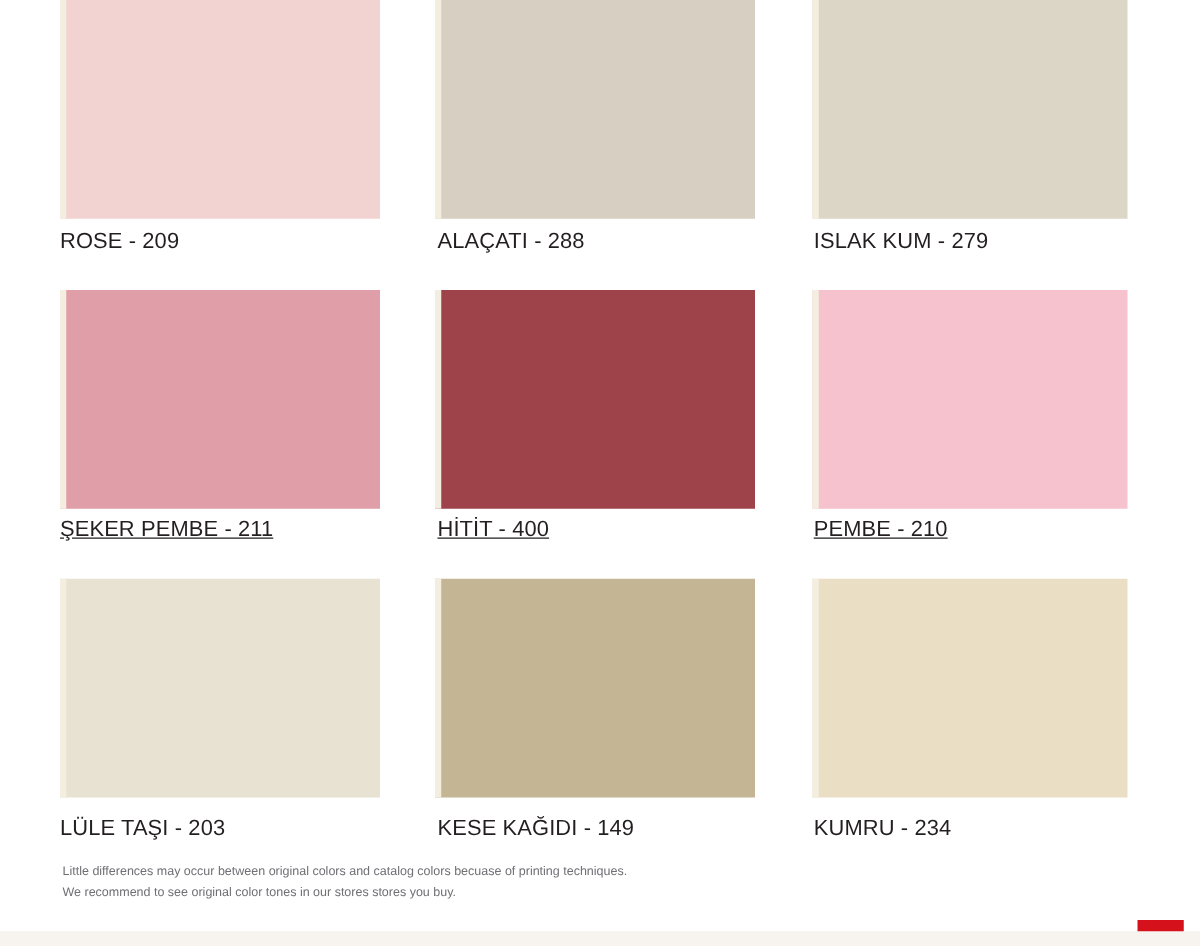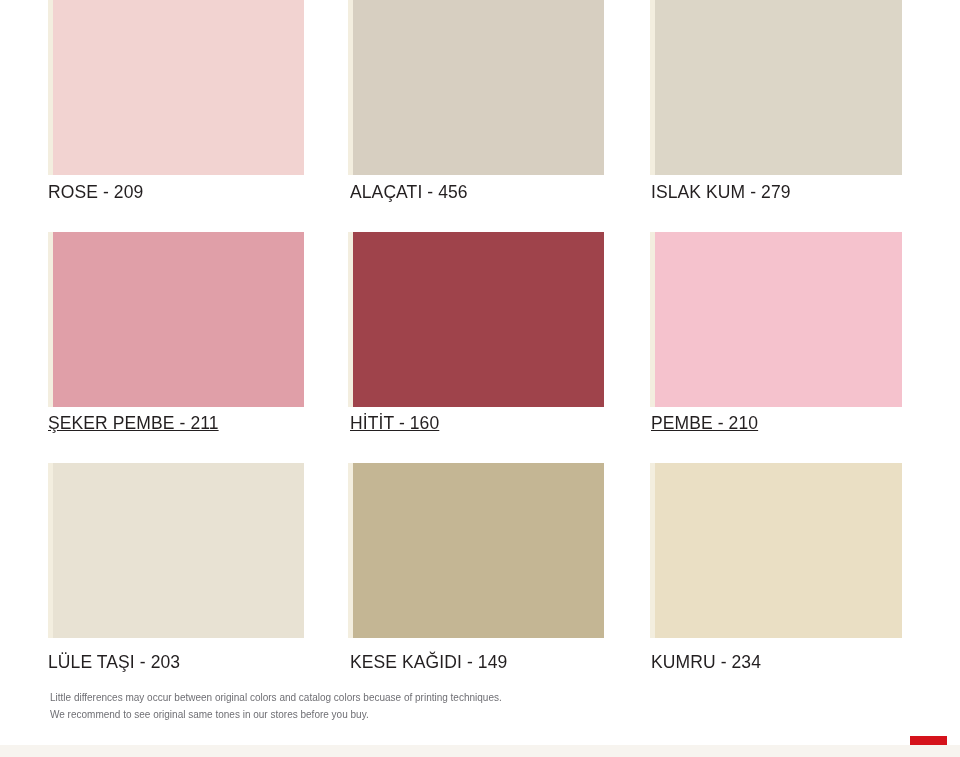--- a/index.html
+++ b/index.html
@@ -130,36 +130,36 @@
         <div class="edge"></div>
       </div>
     </div>
     <div class="cell col2 row2">
       <div class="swatch" style="background-color: rgb(234, 223, 196);">
         <div class="edge"></div>
       </div>
     </div>
 
     <div class="caption cap-row0 cap-col0">ROSE - 209</div>
-    <div class="caption cap-row0 cap-col1">ALAÇATI - 456</div>
+    <div class="caption cap-row0 cap-col1">ALAÇATI - 288</div>
     <div class="caption cap-row0 cap-col2">ISLAK KUM - 279</div>
 
     <div class="caption cap-row1 cap-col0">ŞEKER PEMBE - 211</div>
-    <div class="caption cap-row1 cap-col1">HİTİT - 160</div>
+    <div class="caption cap-row1 cap-col1">HİTİT - 400</div>
     <div class="caption cap-row1 cap-col2">PEMBE - 210</div>
 
     <div class="caption cap-row2 cap-col0">LÜLE TAŞI - 203</div>
     <div class="caption cap-row2 cap-col1">KESE KAĞIDI - 149</div>
     <div class="caption cap-row2 cap-col2">KUMRU - 234</div>
 
   </div>
 
   <div id="footer-note">
     <div>Little differences may occur between original colors and catalog colors becuase of printing techniques.</div>
-    <div>We recommend to see original same tones in our stores before you buy.</div>
+    <div>We recommend to see original color tones in our stores stores you buy.</div>
   </div>
 
   <div id="page-badge" style="background-color: rgb(213, 18, 27);">
     <span>10</span>
   </div>
 
   <div id="bottom-band"></div>
 
 </div>
 

